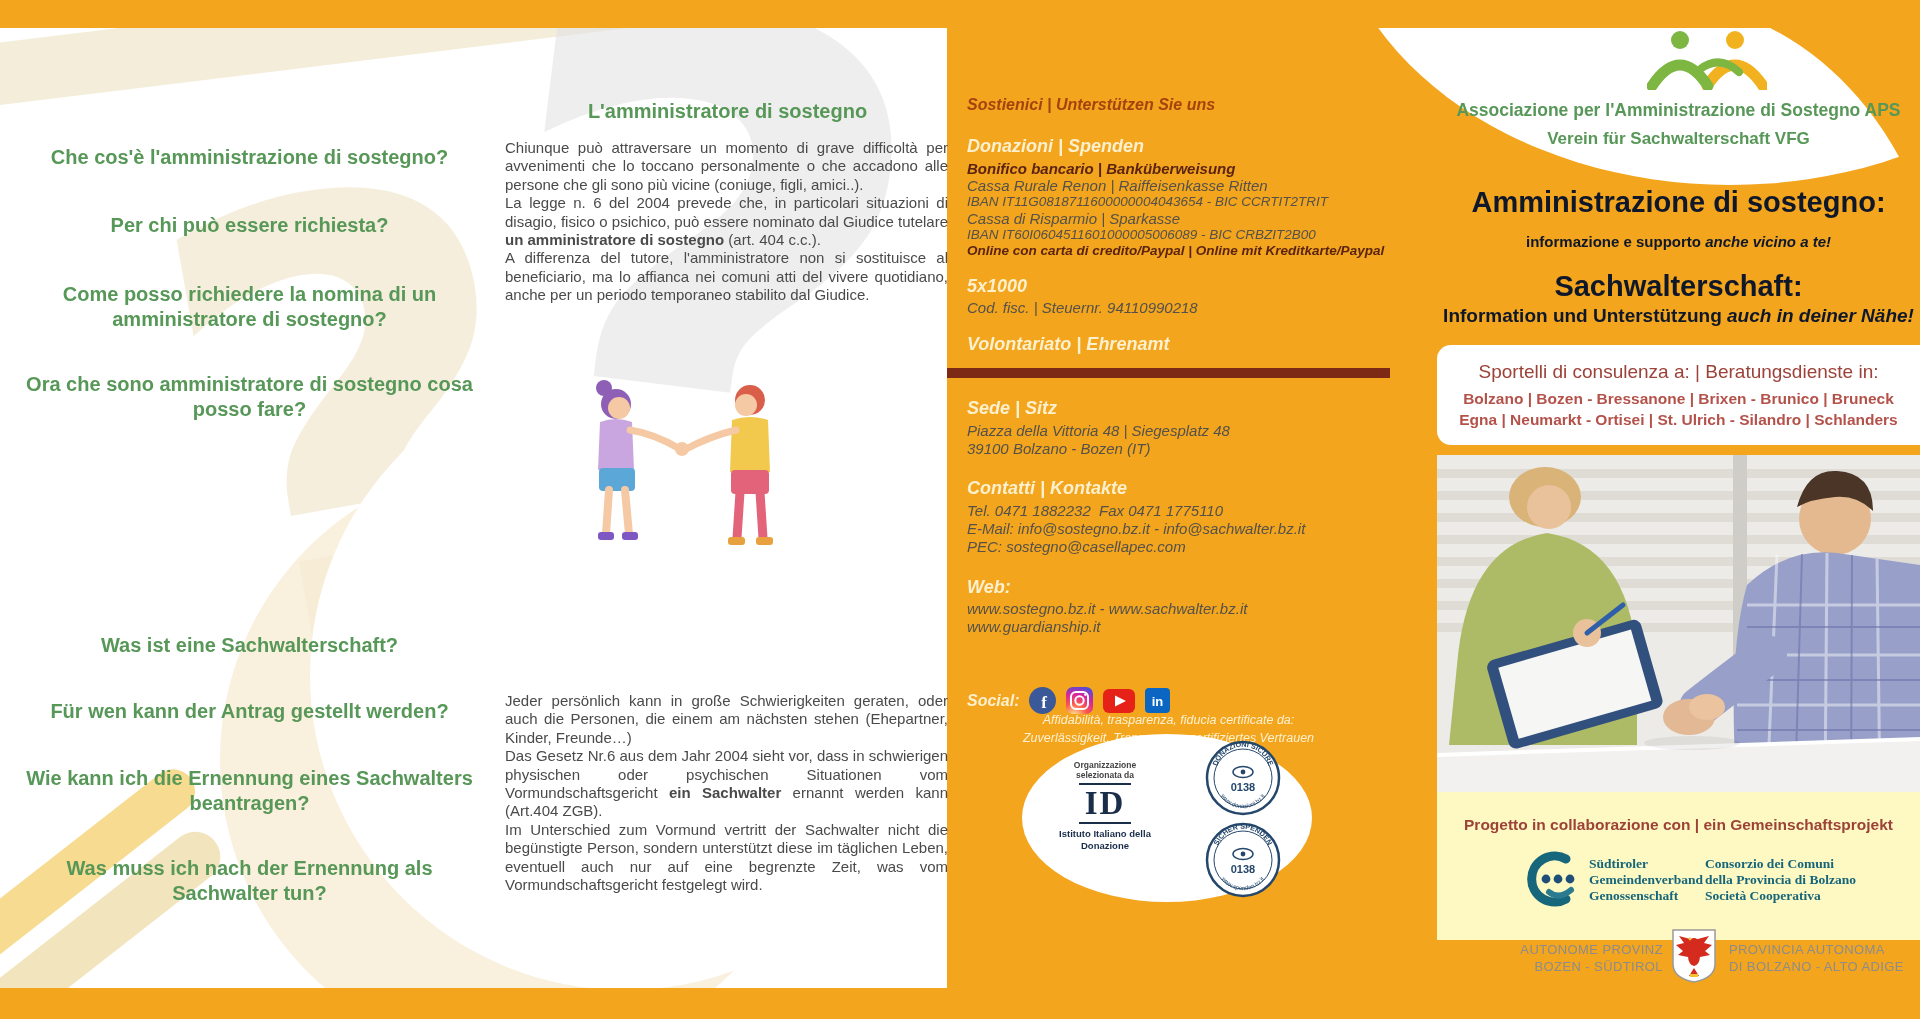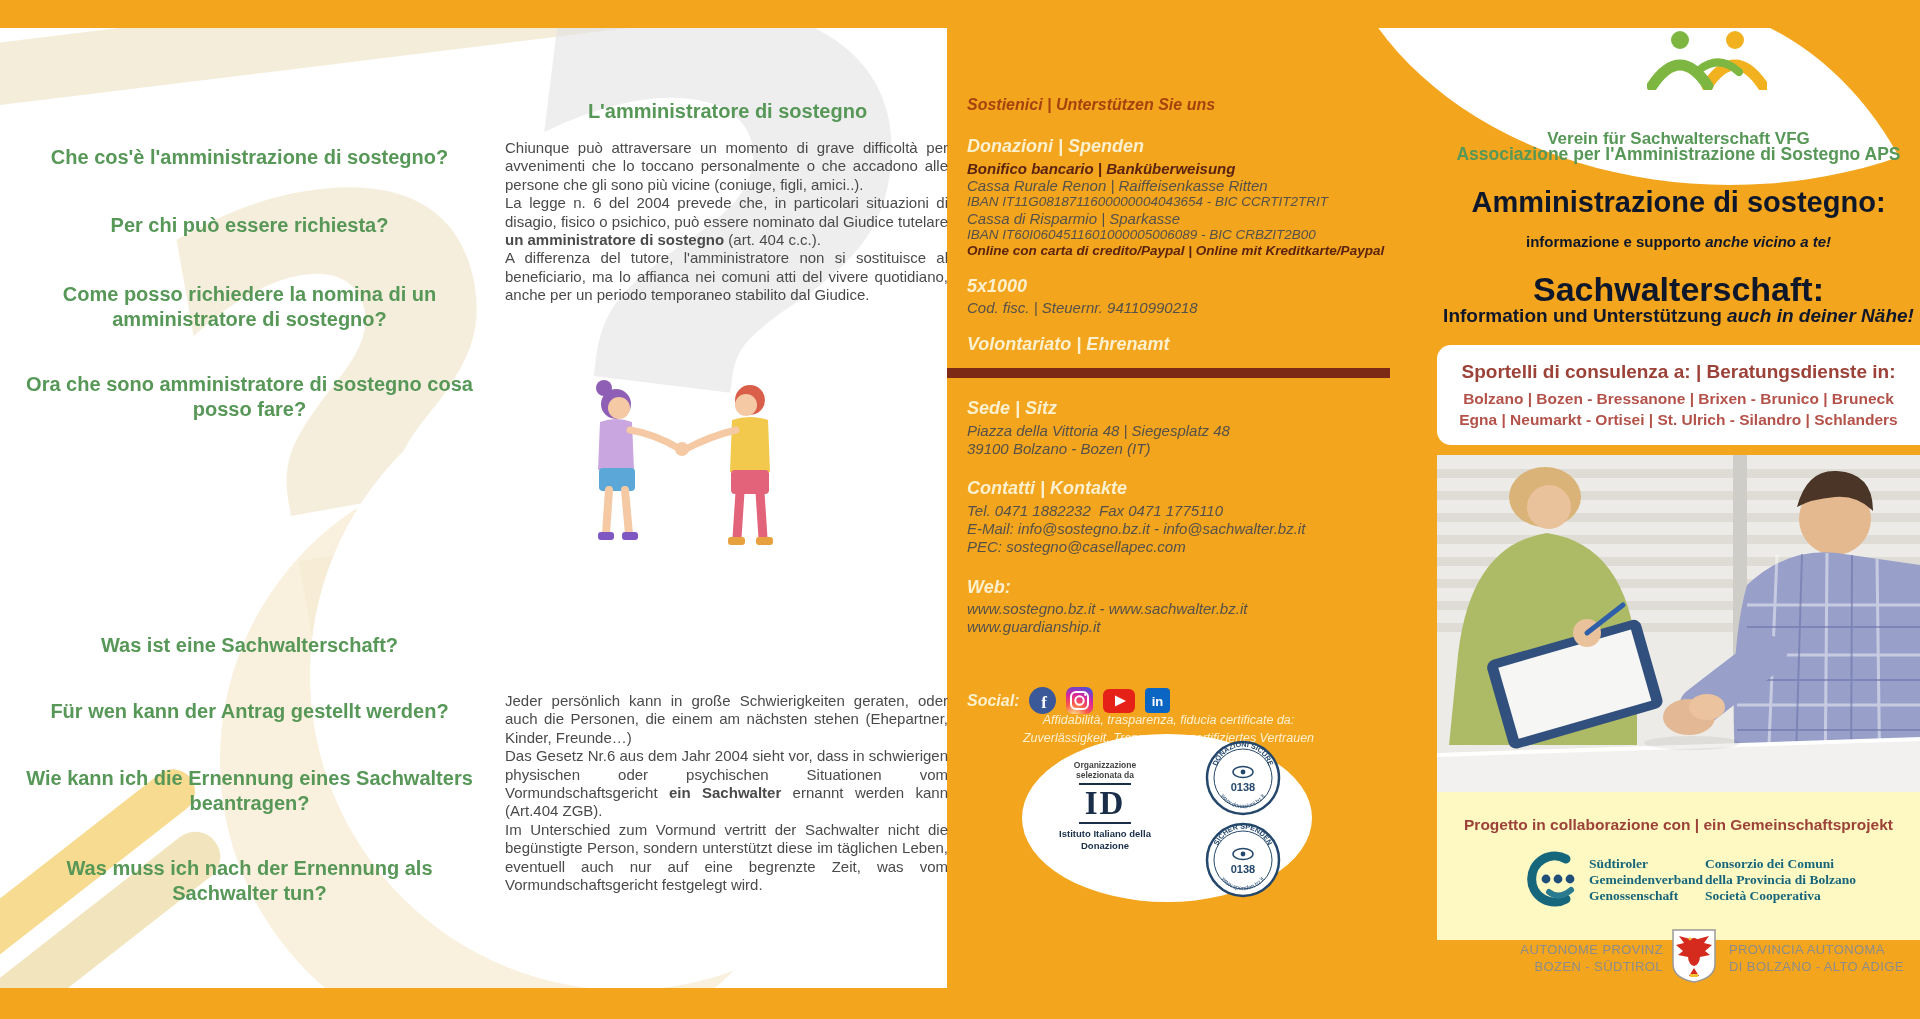--- a/index.html
+++ b/index.html
@@ -44,30 +44,30 @@
          color:rgba(255,247,223,.92);font-style:italic;font-size:12.5px;line-height:1.4;}
   .cert-ellipse{position:absolute;left:75px;top:734px;width:290px;height:168px;background:#fff;border-radius:50%;}
   .iid{position:absolute;left:28px;top:26px;width:110px;text-align:center;color:#1A2E4A;}
   .iid .sel{font-size:8.5px;font-weight:bold;color:#444;line-height:1.2;}
   .iid .idm{font-family:"Liberation Serif",serif;font-weight:bold;font-size:33px;letter-spacing:2px;
             border-top:2px solid #1A2E4A;border-bottom:2px solid #1A2E4A;display:inline-block;padding:0 6px;margin-top:3px;}
   .iid .nm{font-size:9.5px;font-weight:bold;margin-top:4px;line-height:1.2;}
   
   .right-head{position:absolute;left:490px;top:0;width:483px;text-align:center;z-index:4;}
   .assoc{position:absolute;width:100%;color:var(--green,#579757);font-weight:bold;}
-  .assoc-it{top:100px;font-size:17.5px;margin-top:44px;}
+  .assoc-it{top:100px;font-size:17.5px;}
   .assoc-de{top:129px;font-size:17px;}
   .rt{position:absolute;width:100%;color:#0f172a;font-weight:bold;}
   .title-it{top:186px;font-size:29px;}
   .subtitle-it{top:233px;font-size:15px;}
-  .title-de{top:270px;font-size:34px;}
+  .title-de{top:270px;font-size:29px;}
   .subtitle-de{top:305px;font-size:19px;}
   .sportelli-box{position:absolute;left:490px;top:345px;width:483px;height:100px;background:#fff;
                  border-radius:14px 0 0 14px;z-index:3;text-align:center;}
-  .sportelli-h{margin-top:16px;font-size:19px;font-weight:bold;color:var(--red-heading,#9C4238);}
+  .sportelli-h{margin-top:16px;font-size:19px;font-weight:normal;color:var(--red-heading,#9C4238);}
   .locs{margin-top:6px;font-size:15.5px;font-weight:bold;color:var(--red-locs,#B4524A);line-height:1.35;}
   .photo{position:absolute;left:490px;top:455px;width:483px;height:337px;z-index:3;}
   .bottom-white{position:absolute;left:490px;top:792px;width:483px;height:148px;background:#fef9c3;z-index:3;}
   .progetto{margin-top:24px;text-align:center;color:var(--red-heading,#B5463C);font-weight:bold;font-size:15.5px;}
   .partner-logo{position:absolute;left:84px;top:58px;}
   .partner-txt{position:absolute;top:64px;color:var(--teal,#16657A);font-family:"Liberation Serif",serif;
                font-size:13.5px;font-weight:bold;line-height:1.18;white-space:pre-line;}
   .p1{left:152px;} .p2{left:268px;}
   .prov{position:absolute;top:150px;color:#8C8C8C;font-size:13px;letter-spacing:.4px;line-height:1.3;white-space:pre-line;}
   .prov-de{left:62px;width:164px;text-align:right;}

